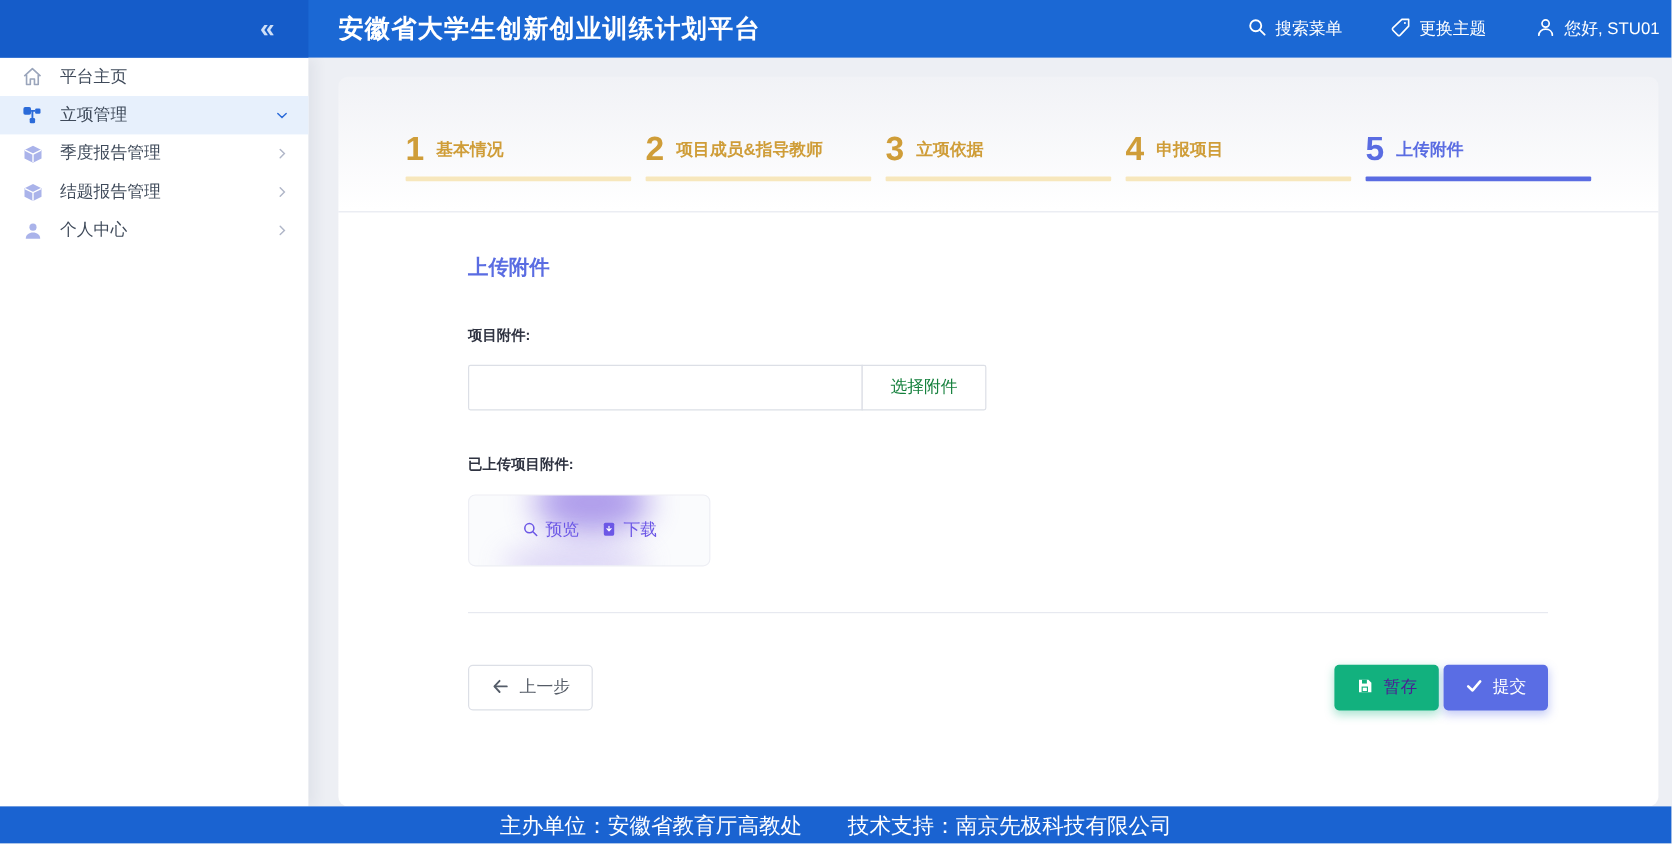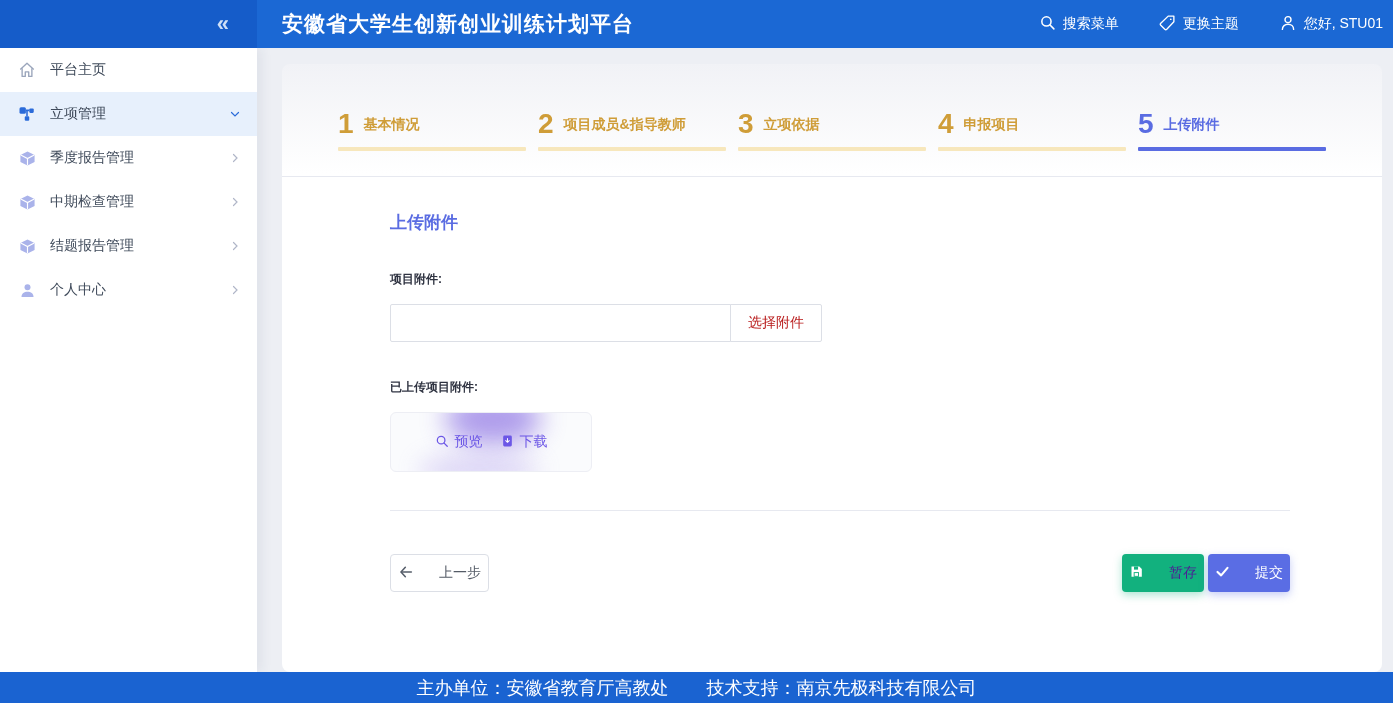--- a/index.html
+++ b/index.html
@@ -13,21 +13,21 @@
   
   .header { position:absolute; top:0; left:0; right:0; height:48px; display:flex; align-items:center; background:#1b68d4; color:#fff; z-index:5; }
   .hdr-left { width:257px; height:48px; background:#155cc9; display:flex; align-items:center; justify-content:flex-end; padding-right:28px; flex:none; }
   .collapse { font-size:22px; line-height:1; color:#cfe0f7; cursor:pointer; font-weight:700; }
   .hdr-title { margin-left:25px; font-size:21px; font-weight:700; letter-spacing:1px; white-space:nowrap; }
   .hdr-right { margin-left:auto; display:flex; align-items:center; gap:40px; padding-right:10px; font-size:14px; }
   .hdr-ctl { display:flex; align-items:center; gap:7px; cursor:pointer; white-space:nowrap; }
 
   
   .sidebar { position:absolute; top:48px; left:0; width:257px; bottom:31px; background:#ffffff; box-shadow:6px 0 10px rgba(40,50,90,.06); z-index:4; }
-  .side-item { height:44px; display:flex; align-items:center; padding:0 16px 0 18px; font-size:14px; color:#3f4a5a; cursor:pointer; }
+  .side-item { height:32px; display:flex; align-items:center; padding:0 16px 0 18px; font-size:14px; color:#3f4a5a; cursor:pointer; }
   .side-item .s-icon { width:18px; height:18px; margin-right:14px; display:flex; align-items:center; justify-content:center; }
   .side-item.expanded { background:#e7f0fc; }
   .side-item.child { background:#f3f4f8; padding-left:33px; }
   .s-chevron { margin-left:auto; display:flex; align-items:center; }
   .icon-blue { color:#2b6bd9; }
   .icon-lav { color:#aab3ea; }
   .icon-gray { color:#9aa5bb; }
 
   
   .main { position:absolute; top:48px; left:257px; right:0; bottom:31px; background:#edeff4; overflow:hidden; }
@@ -44,29 +44,29 @@
   .step.done .step-bar { background:#f7e7bc; }
   .step.active .step-num, .step.active .step-label { color:#5a6ce2; }
   .step.active .step-bar { background:#5a6ce2; }
 
   
   .form { padding:0 92px 0 108px; }
   .section-title { margin-top:34px; font-size:17px; font-weight:700; color:#5a6ce2; }
   .field-label { margin-top:37px; font-size:12px; font-weight:700; color:#2f3341; }
   .input-group { margin-top:16px; display:flex; width:432px; height:38px; }
   .input-group input { flex:1; border:1px solid #dcdfe6; border-radius:2px 0 0 2px; padding:0 10px; font-size:14px; color:#333; outline:none; background:#fff; }
-  .choose-btn { width:92px; border:1px solid #dcdfe6; margin-left:-1px; background:#fff; color:#b91c1c; font-size:14px; cursor:pointer; border-radius:0 2px 2px 0; }
+  .choose-btn { width:104px; border:1px solid #dcdfe6; margin-left:-1px; background:#fff; color:#15803d; font-size:14px; cursor:pointer; border-radius:0 2px 2px 0; }
   .att-card { margin-top:16px; width:202px; height:60px; background:#fafbfd; border:1px solid #edeef4; border-radius:6px; position:relative; overflow:hidden; display:flex; align-items:center; justify-content:center; gap:18px; }
   .blob1 { position:absolute; width:96px; height:52px; left:54px; top:-20px; background:#7d5fe0; filter:blur(13px); opacity:.6; border-radius:50%; pointer-events:none; }
   .blob2 { position:absolute; width:120px; height:30px; left:28px; bottom:-14px; background:#b7a6ee; filter:blur(12px); opacity:.45; border-radius:50%; pointer-events:none; }
   .att-link { display:flex; align-items:center; gap:6px; font-size:14px; color:#6c57e6; cursor:pointer; position:relative; z-index:1; text-decoration:none; }
 
   .divider { margin-top:38px; height:1px; background:#e7e9f0; }
   .btn-row { margin-top:43px; display:flex; justify-content:space-between; align-items:center; }
-  .btn { height:38px; border-radius:4px; font-size:14px; display:inline-flex; align-items:center; gap:25px; padding:0 7px; cursor:pointer; border:none; font-family:inherit; }
+  .btn { height:38px; border-radius:4px; font-size:14px; display:inline-flex; align-items:center; gap:8px; padding:0 18px; cursor:pointer; border:none; font-family:inherit; }
   .btn-prev { background:#fff; border:1px solid #dcdfe6; color:#545b66; }
   .btn-save { background:#12b17e; color:#4c1d95; box-shadow:0 3px 8px rgba(18,177,126,.35); }
   .btn-submit { background:#5a6de4; color:#fff; box-shadow:0 3px 8px rgba(90,109,228,.35); margin-left:4px; }
   .btn-right { display:flex; align-items:center; }
 
   
   .footer { position:absolute; left:0; right:0; bottom:0; height:31px; background:#1a63d1; color:#fff; display:flex; align-items:center; justify-content:center; gap:38px; font-size:18px; z-index:6; }
 </style>
 </head>
 <body>
@@ -144,34 +144,20 @@
         </svg>
     </span>
     <span>季度报告管理</span>
     <span class="s-chevron">
       <svg width="12" height="12" viewBox="0 0 24 24" fill="none" stroke="#b0b6c8" stroke-width="2.4" stroke-linecap="round">
           <path d="M9 5 l7 7-7 7"></path>
         </svg>
     </span>
   </div>
 
-  <div class="side-item">
-    <span class="s-icon icon-lav">
-      <svg width="17" height="17" viewBox="0 0 24 24">
-          <path d="M12 2 L22 7 V17 L12 22 L2 17 V7 Z" fill="currentColor"></path>
-          <path d="M2.5 7.2 L12 12 L21.5 7.2 M12 12 V21.5" stroke="#fff" stroke-width="1.6" fill="none"></path>
-        </svg>
-    </span>
-    <span>中期检查管理</span>
-    <span class="s-chevron">
-      <svg width="12" height="12" viewBox="0 0 24 24" fill="none" stroke="#b0b6c8" stroke-width="2.4" stroke-linecap="round">
-          <path d="M9 5 l7 7-7 7"></path>
-        </svg>
-    </span>
-  </div>
 
   <div class="side-item">
     <span class="s-icon icon-lav">
       <svg width="17" height="17" viewBox="0 0 24 24">
           <path d="M12 2 L22 7 V17 L12 22 L2 17 V7 Z" fill="currentColor"></path>
           <path d="M2.5 7.2 L12 12 L21.5 7.2 M12 12 V21.5" stroke="#fff" stroke-width="1.6" fill="none"></path>
         </svg>
     </span>
     <span>结题报告管理</span>
     <span class="s-chevron">

